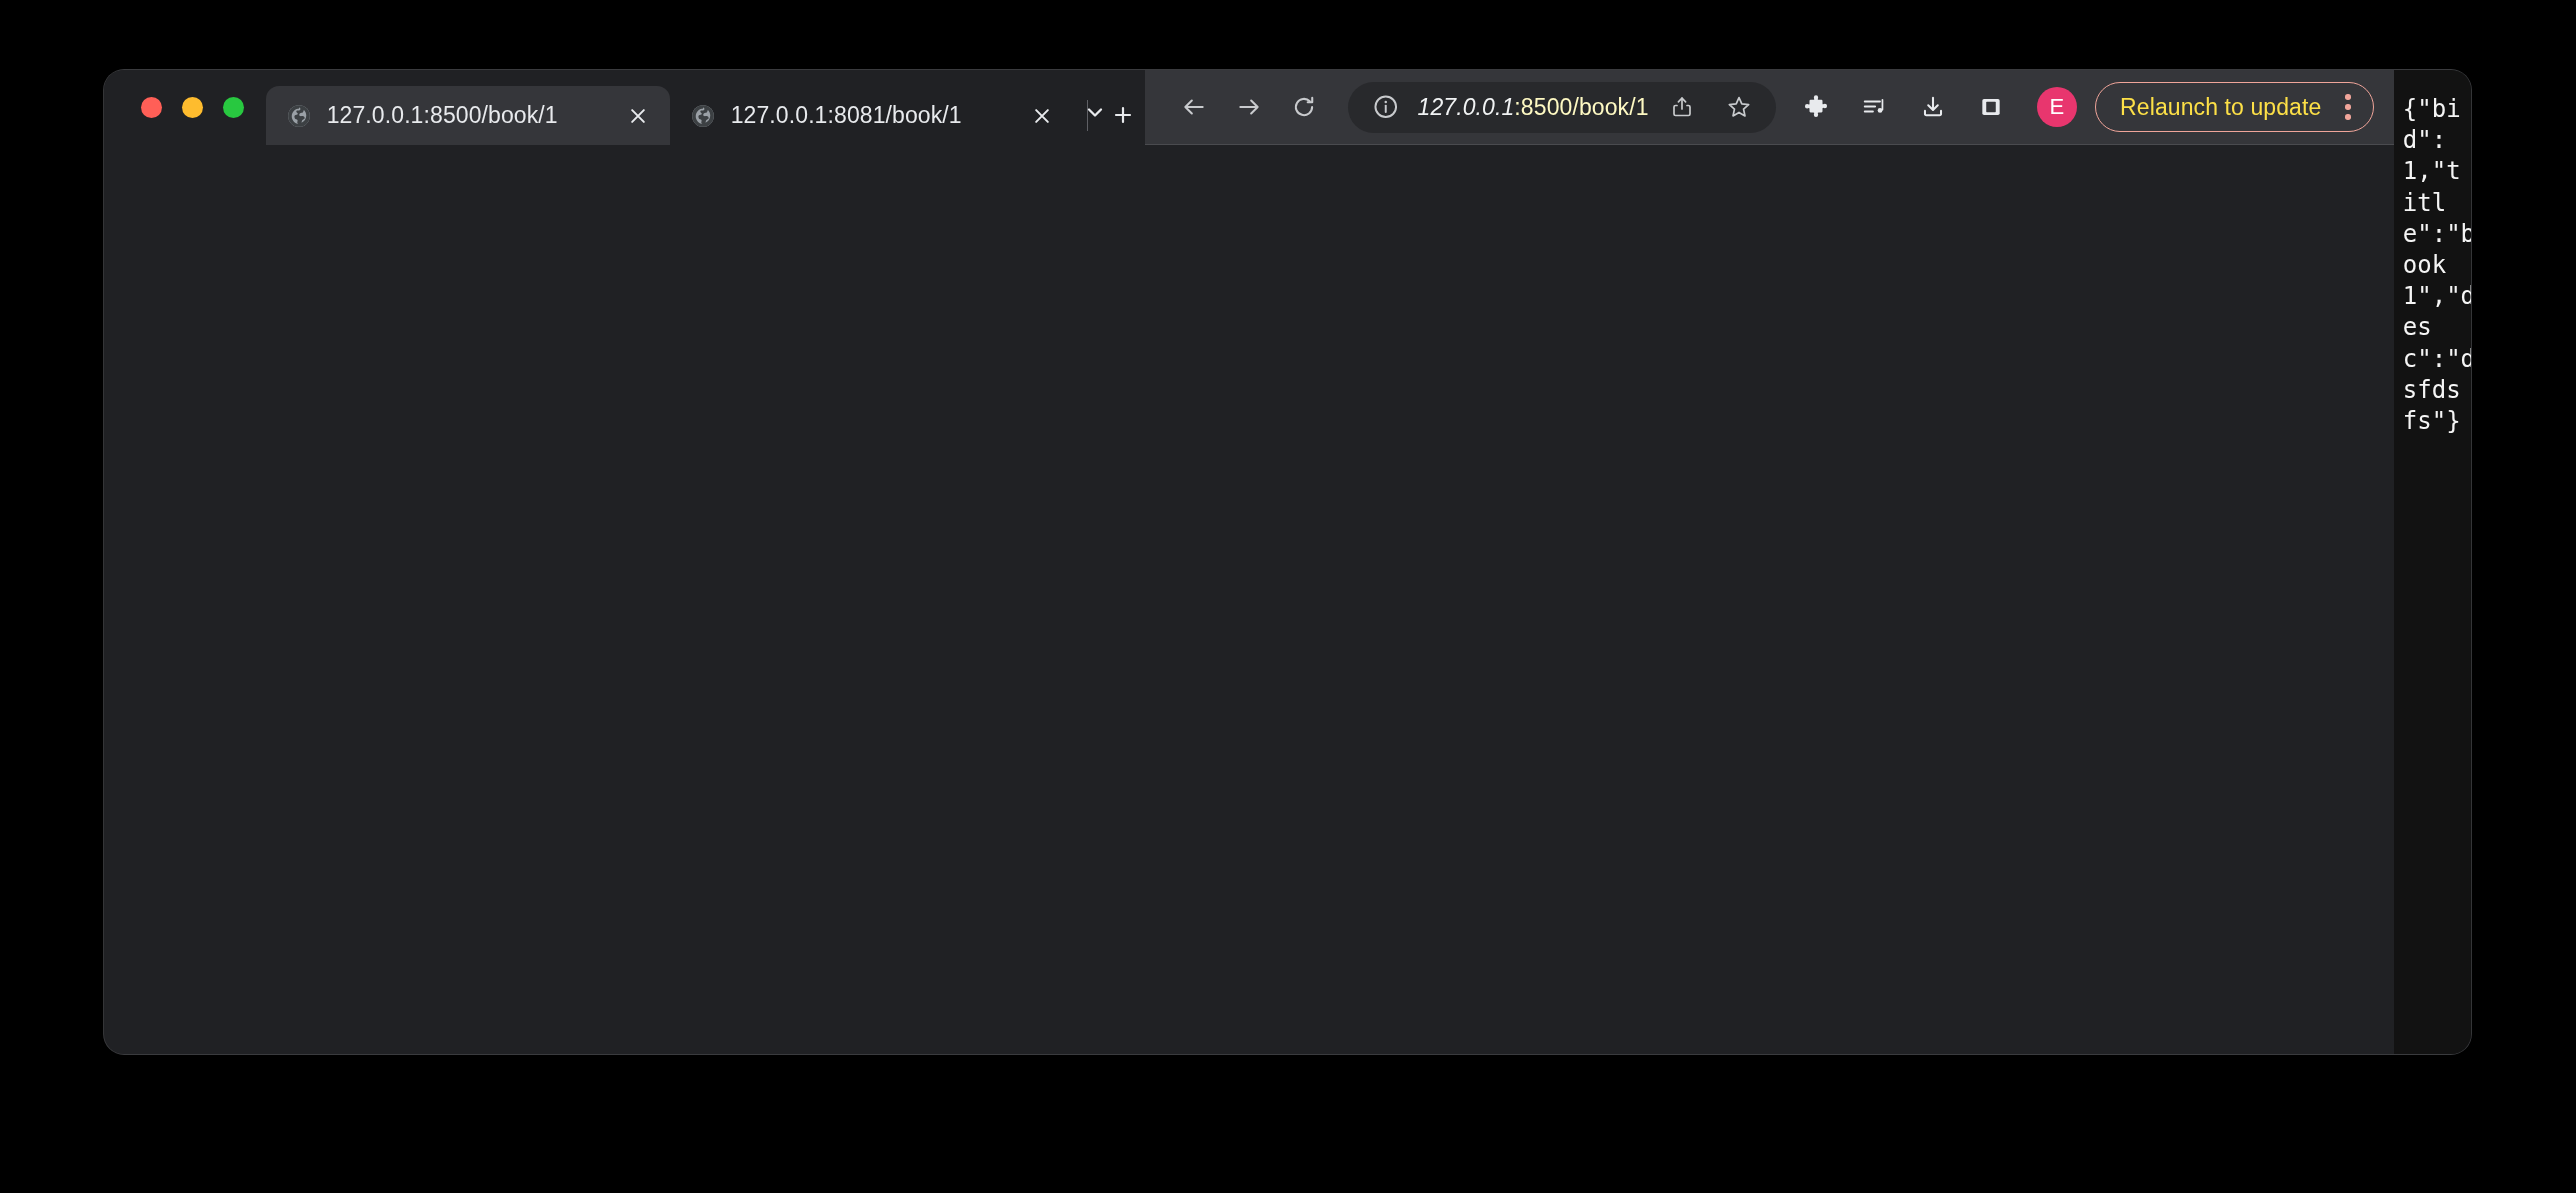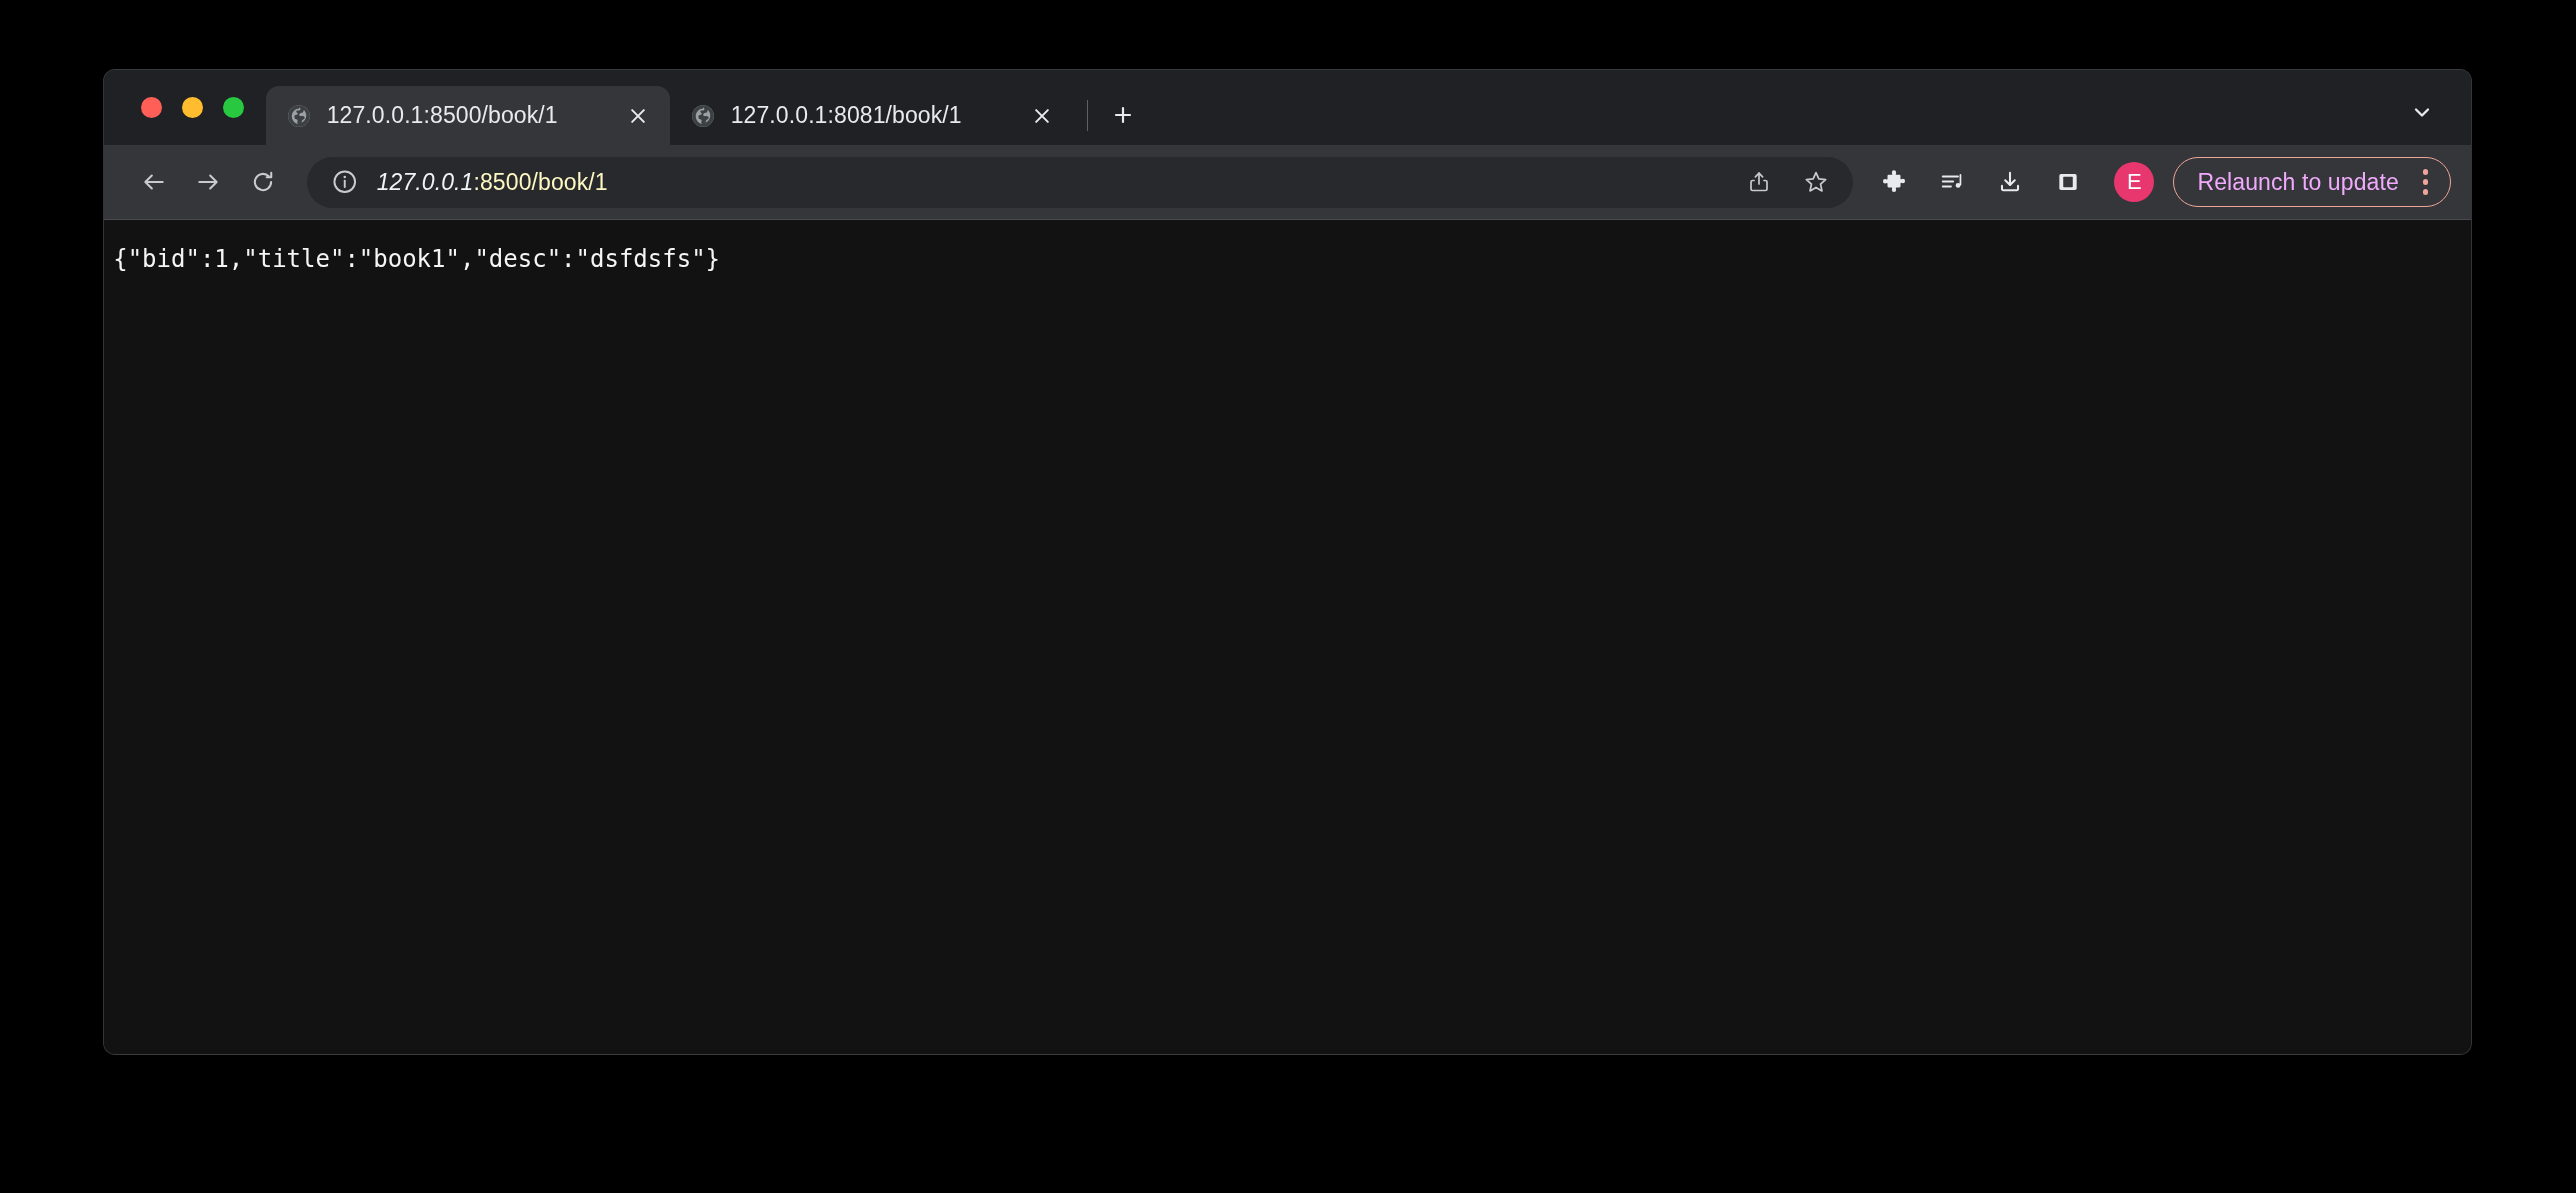--- a/index.html
+++ b/index.html
@@ -17,25 +17,25 @@
   }
 
   
   .browser-window {
     position: absolute;
     left: 104px;
     top: 70px;
     width: 2367px;
     height: 984px;
     background: #202124;
-    border-radius: 11px;
+    border-radius: 20px;
     box-shadow: 0 0 0 0.9px #3a3b3e;
     overflow: hidden;
     display: flex;
-    flex-direction: column;
+    flex-direction: row;
   }
 
   
   .tab-strip {
     height: 75px;
     background: #202124;
     display: flex;
     align-items: flex-end;
     padding: 0;
     flex: none;
@@ -260,21 +260,21 @@
     border-radius: 25px;
     display: flex;
     align-items: center;
     padding: 0 9.2px 0 24px;
     gap: 11px;
     flex: none;
     box-sizing: border-box;
   }
 
   .update-label {
-    color: #f0abfc;
+    color: #fde047;
     font-size: 23px;
     white-space: nowrap;
     letter-spacing: 0.1px;
   }
 
   .kebab {
     width: 31px;
     height: 40px;
     display: flex;
     flex-direction: column;

